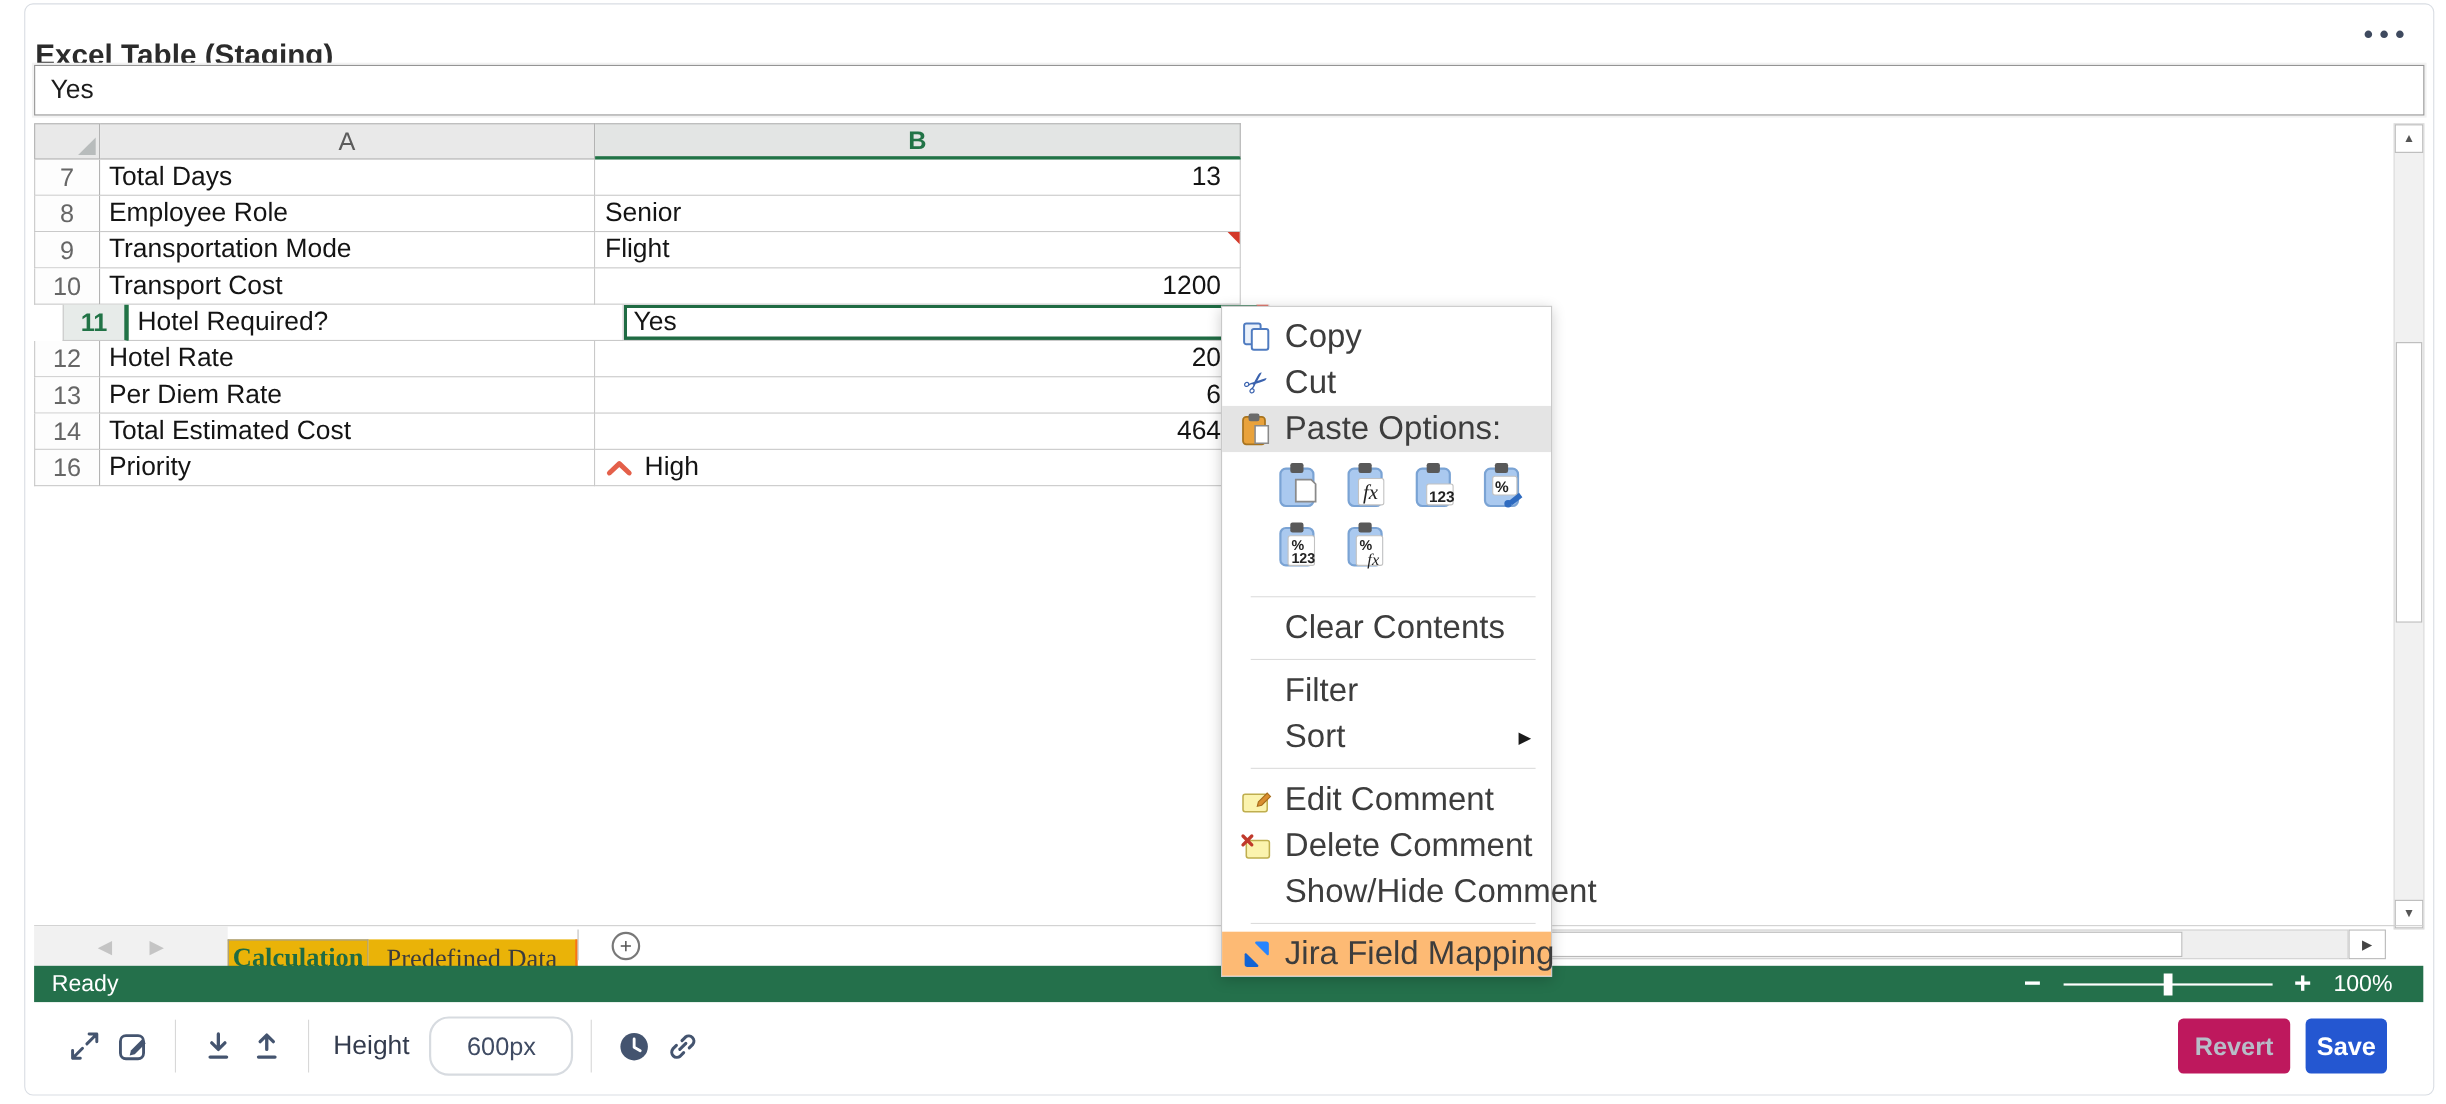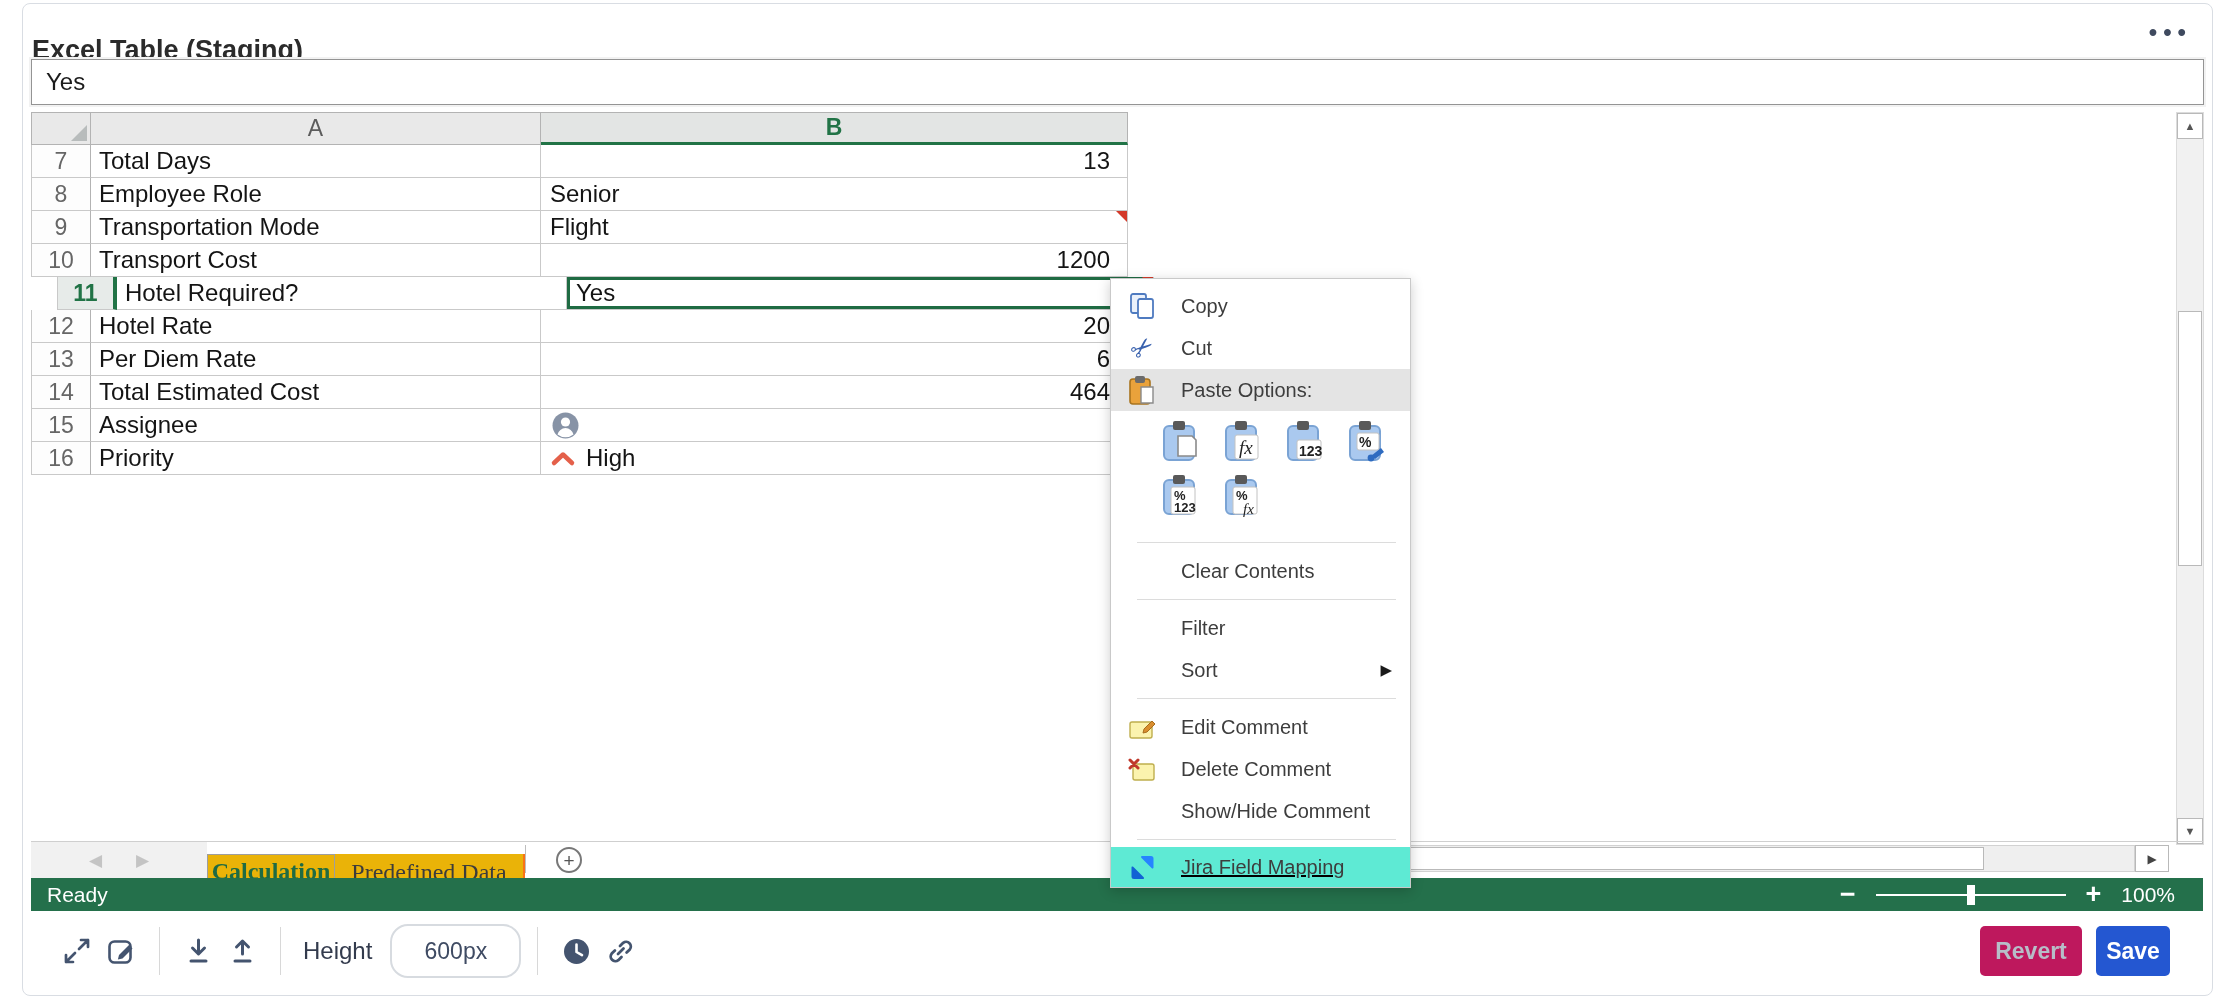--- a/index.html
+++ b/index.html
@@ -76,23 +76,23 @@
   .h-input{width:127px;height:50px;border:2px solid #d7dbe0;border-radius:18px;display:flex;align-items:center;justify-content:center;font-size:23px;color:#3f4b63;background:#fff;cursor:text;}
   .foot-right{margin-left:auto;display:flex;align-items:center;gap:14px;padding-right:40px;}
   .btn{height:50px;border-radius:5px;display:flex;align-items:center;justify-content:center;font-size:23px;font-weight:bold;cursor:pointer;border:none;}
   .btn-revert{width:102px;background:#be185d;color:#b7bdc8;cursor:default;}
   .btn-save{width:74px;background:#2457d1;color:#fff;}
 
   
   .cmenu{position:absolute;left:1110px;top:278px;width:301px;background:#fff;border:1px solid #c9c9c9;box-shadow:0 3px 12px rgba(0,0,0,.2);z-index:60;padding:6px 0 0 0;box-sizing:border-box;}
   .mi{display:flex;align-items:center;height:42px;cursor:pointer;position:relative;}
   .mi .ico{width:38px;margin-left:12px;display:flex;align-items:center;justify-content:center;flex:none;}
-  .mi .lbl{margin-left:20px;font-size:20px;color:#3d3d3d;white-space:nowrap;}
+  .mi .lbl{margin-left:7px;font-size:30px;color:#3d3d3d;white-space:nowrap;}
   .mi.hl{background:#e4e4e4;}
-  .mi.jira{background:#5eead4;height:40px;text-decoration:underline;}
+  .mi.jira{background:#fdba74;height:40px;}
   .mi .sub-arrow{position:absolute;right:18px;font-size:15px;color:#1a1a1a;}
   .msep{height:1px;background:#dcdcdc;margin:7px 14px 7px 26px;}
   .paste-grid{padding:6px 0 10px 46px;}
   .paste-row{display:flex;gap:12px;margin-bottom:4px;}
   .pbtn{width:50px;height:50px;display:flex;align-items:center;justify-content:center;cursor:pointer;border-radius:3px;}
   .cut-glyph{font-size:27px;color:#3a62ae;display:inline-block;transform:rotate(-40deg);}
 </style>
 </head>
 <body>
 
@@ -155,31 +155,20 @@
       <div class="rn">13</div>
       <div class="ca">Per Diem Rate</div>
       <div class="cb right">6</div>
     </div>
     <div class="grid-row">
       <div class="rn">14</div>
       <div class="ca">Total Estimated Cost</div>
       <div class="cb right">464</div>
     </div>
     <div class="grid-row">
-      <div class="rn">15</div>
-      <div class="ca">Assignee</div>
-      <div class="cb">
-        <svg class="avatar" viewBox="0 0 27 27">
-          <circle cx="13.5" cy="13.5" r="13" fill="#8793a6"></circle>
-          <circle cx="13.5" cy="10" r="4.6" fill="#fff"></circle>
-          <path d="M5.5 22.5 a8.2 8.2 0 0 1 16 0 a13 13 0 0 1 -16 0 z" fill="#fff"></path>
-        </svg>
-      </div>
-    </div>
-    <div class="grid-row">
       <div class="rn">16</div>
       <div class="ca">Priority</div>
       <div class="cb">
         <span class="prio">
           <svg width="26" height="17" viewBox="0 0 26 17">
             <path d="M4 13 L13 4.5 L22 13" fill="none" stroke="#e4604a" stroke-width="4.5" stroke-linecap="round" stroke-linejoin="round"></path>
           </svg>
           <span>High</span>
         </span>
       </div>

